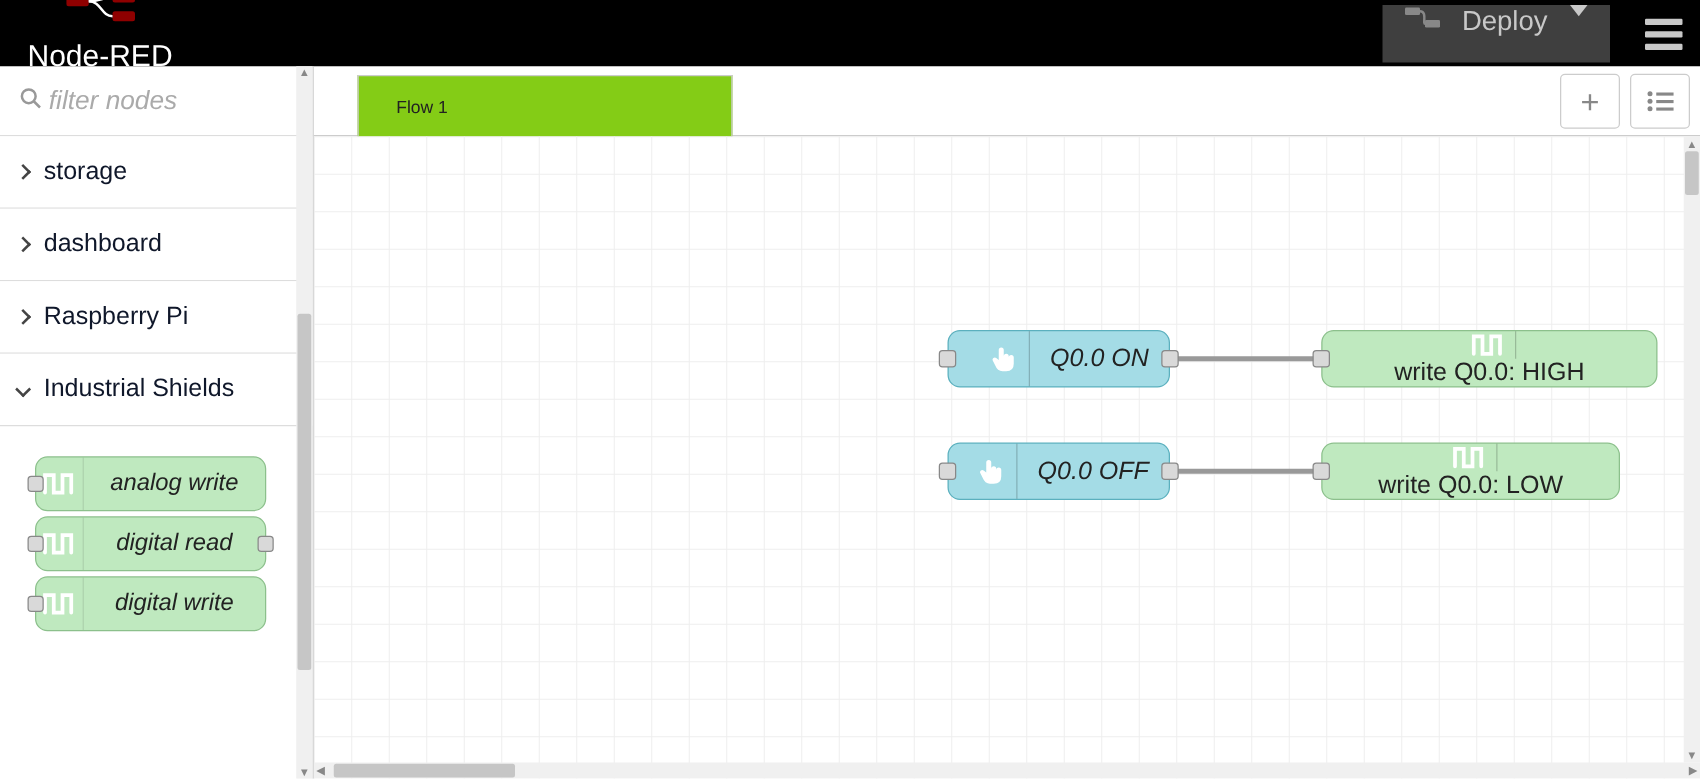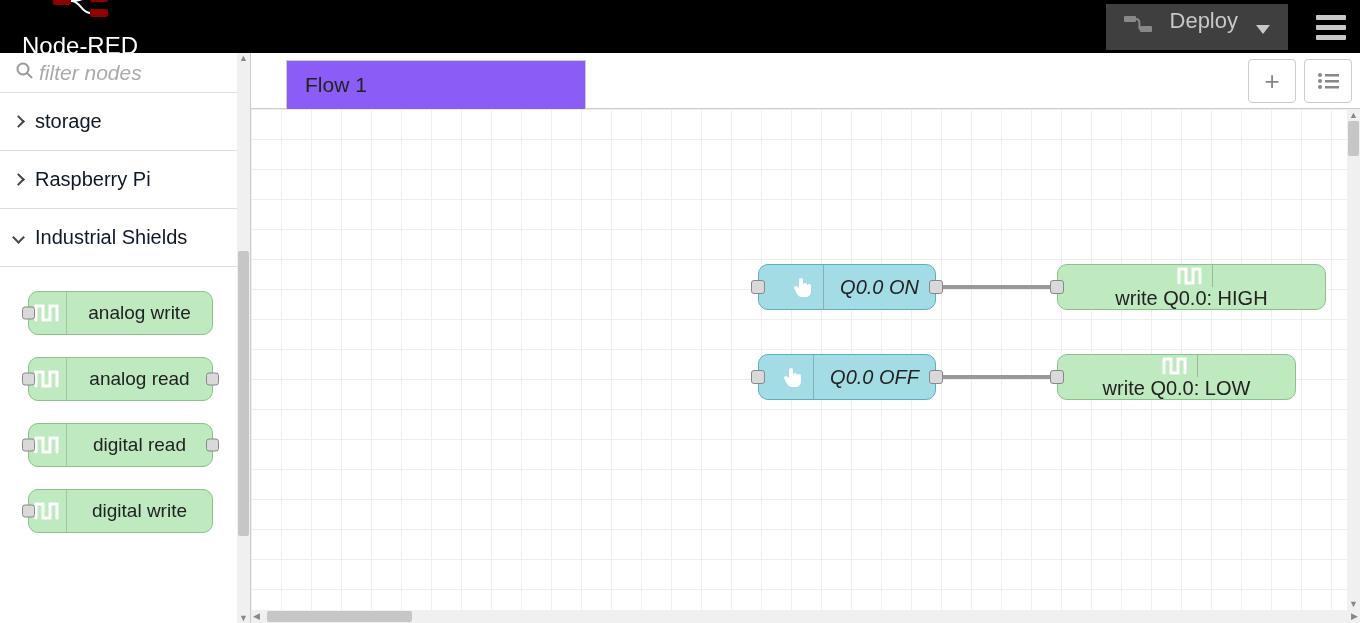--- a/index.html
+++ b/index.html
@@ -4,62 +4,62 @@
 <style>
 * { box-sizing: border-box; margin: 0; padding: 0; }
 html, body { width: 1360px; height: 623px; font-family: Arial, Helvetica, sans-serif; overflow: hidden; background: #fff; }
 
 
 .header { height: 53px; background: #000; display: flex; align-items: center; padding: 0 14px 0 22px; }
 .logo { display: flex; align-items: center; gap: 14px; flex-direction: column; }
 .logo-svg { width: 55px; height: 24px; }
 .app-title { color: #fff; font-size: 24px; font-weight: 400; }
 .header-spacer { flex: 1; }
-.deploy-btn { display: flex; align-items: flex-end; background: #3f3f3f; height: 46px; padding: 16px 18px; gap: 18px; cursor: pointer; }
+.deploy-btn { display: flex; align-items: flex-start; background: #3f3f3f; height: 46px; padding: 0 18px; gap: 18px; cursor: pointer; }
 .deploy-icon { width: 28px; height: 20px; }
 .deploy-label { color: #c8c8c8; font-size: 22px; }
 .deploy-caret { width: 0; height: 0; border-left: 7px solid transparent; border-right: 7px solid transparent; border-top: 9px solid #c8c8c8; }
 .menu-btn { margin-left: 28px; cursor: pointer; }
 .menu-bars { width: 30px; height: 24px; }
 .menu-bars span { display:block; height:5px; background:#c8c8c8; margin-bottom:5px; border-radius:1px;}
 .menu-bars span:last-child { margin-bottom:0; }
 
 
 .main { display: flex; height: 570px; }
 
 
 .palette { width: 251px; border-right: 1px solid #ccc; display: flex; flex-direction: column; position: relative; }
-.search-wrap { height: 40px; border-bottom: 1px solid #ddd; display: flex; align-items: center; padding: 0 24px 0 16px; gap: 6px; }
+.search-wrap { height: 56px; border-bottom: 1px solid #ddd; display: flex; align-items: center; padding: 0 24px 0 16px; gap: 6px; }
 .search-icon { color: #999; font-size: 18px; }
 .search-input { border: none; outline: none; font-size: 21px; font-style: italic; color: #666; width: 100%; background: transparent; }
 .search-input::placeholder { color: #aaa; }
 
 .palette-scroll { flex:1; position:relative; overflow:hidden; }
 .cat { height: 58px; border-bottom: 1px solid #ddd; display: flex; align-items: center; padding-left: 14px; gap: 12px; cursor: pointer; background:#fff;}
 .cat-chevron { width:9px; height:9px; border-right:2px solid #444; border-bottom:2px solid #444; transform: rotate(-45deg); }
 .cat.open .cat-chevron { transform: rotate(45deg); }
 .cat-label { font-size: 20px; font-weight: normal; color: #0f172a; }
 
 .cat-body { padding: 24px 0 24px 28px; }
-.pnode { position: relative; width: 185px; height: 44px; border-radius: 10px; margin-bottom: 22px; display:flex; align-items:center; cursor: grab;}
+.pnode { position: relative; width: 185px; height: 44px; border-radius: 10px; margin-bottom: 4px; display:flex; align-items:center; cursor: grab; font-style: italic;}
 .pnode.green { background: #bfe9bf; border:1px solid #8cc08c; }
 .pnode-icon { width:38px; height:100%; border-right:1px solid rgba(0,0,0,0.15); display:flex; align-items:center; justify-content:center; border-radius: 9px 0 0 9px;}
 .pnode-label { flex:1; text-align:center; font-size:19px; color:#222; }
 .pport { position:absolute; width:13px; height:13px; background:#d9d9d9; border:1px solid #888; border-radius:3px; top:50%; transform:translateY(-50%); }
 .pport.left { left:-7px; }
 .pport.right { right:-7px; }
 
 .palette-vscroll { position:absolute; right:0; top:0; width:13px; height:100%; background:#f0f0f0; }
 .palette-vtrack-up, .palette-vtrack-down { height:10px; display:flex; align-items:center; justify-content:center; font-size:9px; color:#888; }
 .palette-thumb { position:absolute; left:1px; width:11px; background:#c6c6c6; border-radius:2px; top:198px; height:285px; }
 
 
 .workspace { flex:1; position:relative; display:flex; flex-direction:column; }
 .tabs { height: 56px; display:flex; align-items:flex-end; padding-left:35px; border-bottom:1px solid #ccc; position:relative;}
-.tab { height:49px; min-width:300px; border:1px solid #ccc; border-bottom:none; display:flex; align-items:center; padding-left:18px; font-size:21px; color:#222; background:#8b5cf6; cursor:pointer; margin-bottom:-1px;}
+.tab { height:49px; min-width:300px; border:1px solid #ccc; border-bottom:none; display:flex; align-items:center; padding-left:30px; font-size:14px; color:#222; background:#84cc16; cursor:pointer; margin-bottom:-1px;}
 .tab-actions { position:absolute; right:8px; top:6px; display:flex; gap:8px; }
 .tab-action { width:48px; height:44px; border:1px solid #ccc; border-radius:4px; display:flex; align-items:center; justify-content:center; color:#888; font-size:26px; cursor:pointer; background:#fff;}
 .list-icon svg { width:22px; height:18px;}
 
 .canvas-wrap { flex:1; position:relative; overflow:hidden; }
 .grid-bg { position:absolute; inset:0; background-image: linear-gradient(#eee 1px, transparent 1px), linear-gradient(90deg, #eee 1px, transparent 1px); background-size: 30px 30px; }
 svg.flow { position:absolute; inset:0; width:100%; height:100%; }
 
 
 .fnode { position:absolute; height:46px; border-radius:10px; display:flex; align-items:center; }
@@ -128,45 +128,39 @@
       <input class="search-input" placeholder="filter nodes" style="">
     </div>
 
     <div class="palette-scroll" id="palette-scroll">
         <div class="cat">
           <span class="cat-chevron"></span>
           <span class="cat-label">storage</span>
         </div>
         <div class="cat">
           <span class="cat-chevron"></span>
+          <span class="cat-label">dashboard</span>
+        </div>
+        <div class="cat">
+          <span class="cat-chevron"></span>
           <span class="cat-label">Raspberry Pi</span>
         </div>
         <div class="cat open">
           <span class="cat-chevron"></span>
           <span class="cat-label">Industrial Shields</span>
         </div>
         <div class="cat-body">
           <div class="pnode green">
             <div class="pnode-icon">
               <svg width="28" height="22" viewBox="0 0 28 22">
                 <path d="M2 18 L2 4 L9 4 L9 18 L16 18 L16 4 L23 4 L23 18" stroke="#fff" stroke-width="3" fill="none" stroke-linecap="round"></path>
               </svg>
             </div>
             <div class="pnode-label">analog write</div>
             <div class="pport left"></div>
-          </div>
-          <div class="pnode green">
-            <div class="pnode-icon">
-              <svg width="28" height="22" viewBox="0 0 28 22">
-                <path d="M2 18 L2 4 L9 4 L9 18 L16 18 L16 4 L23 4 L23 18" stroke="#fff" stroke-width="3" fill="none" stroke-linecap="round"></path>
-              </svg>
-            </div>
-            <div class="pnode-label">analog read</div>
-            <div class="pport left"></div>
-            <div class="pport right"></div>
           </div>
           <div class="pnode green">
             <div class="pnode-icon">
               <svg width="28" height="22" viewBox="0 0 28 22">
                 <path d="M2 18 L2 4 L9 4 L9 18 L16 18 L16 4 L23 4 L23 18" stroke="#fff" stroke-width="3" fill="none" stroke-linecap="round"></path>
               </svg>
             </div>
             <div class="pnode-label">digital read</div>
             <div class="pport left"></div>
             <div class="pport right"></div>

